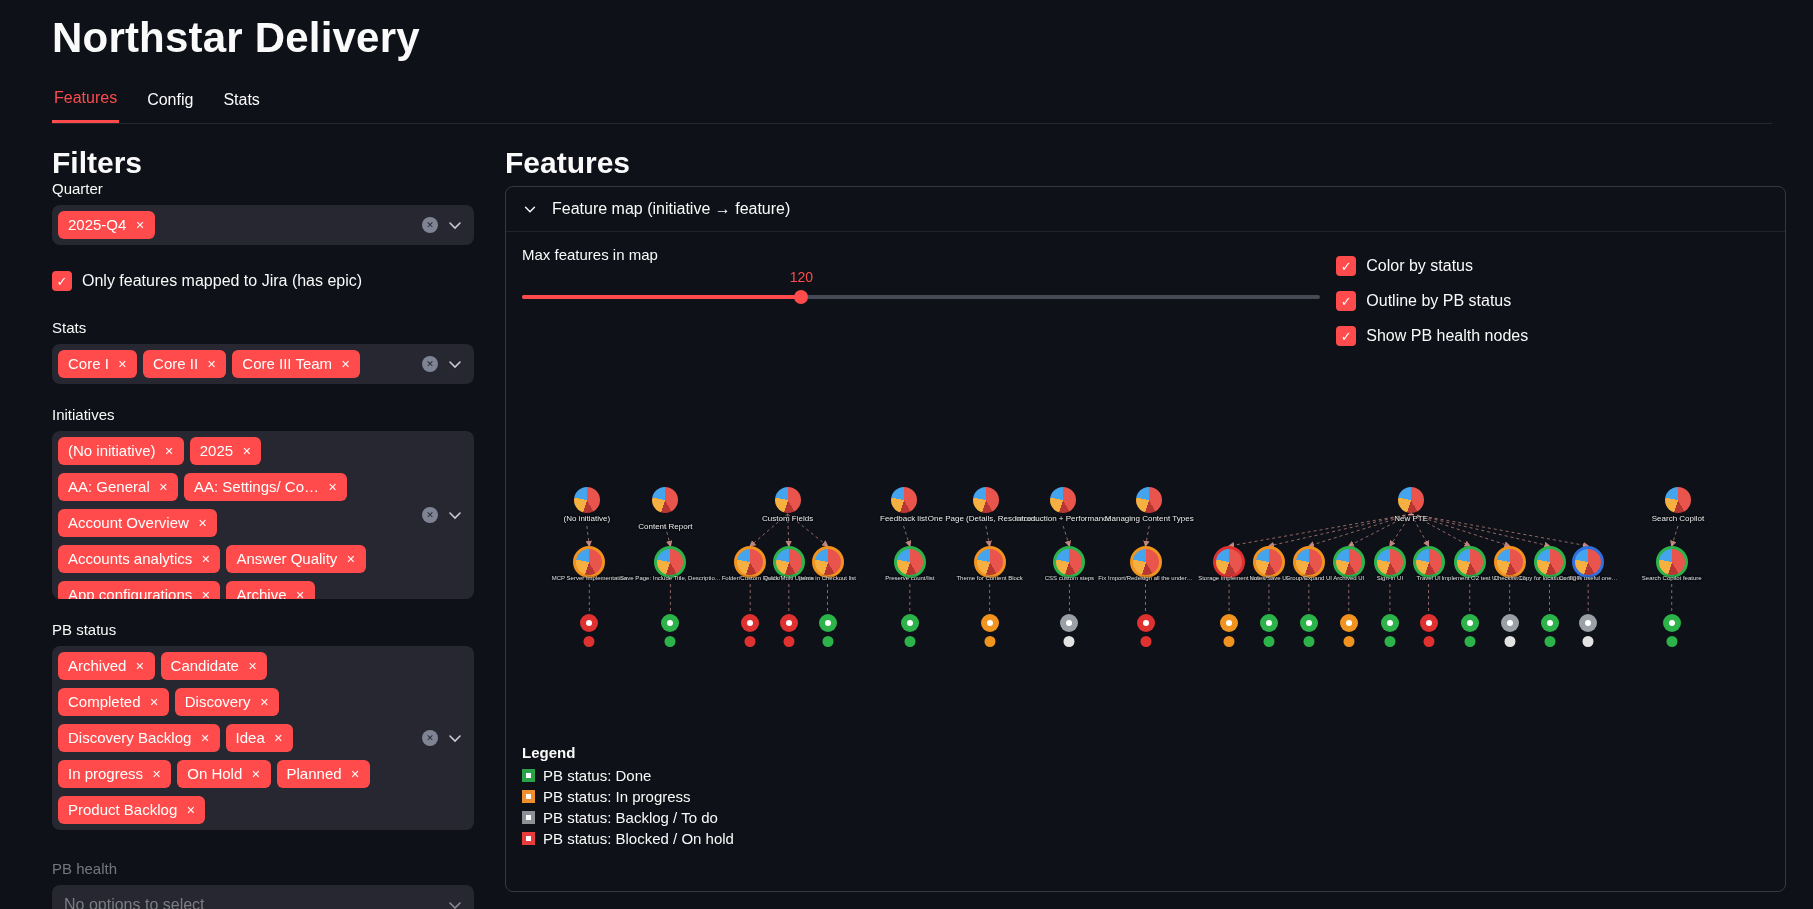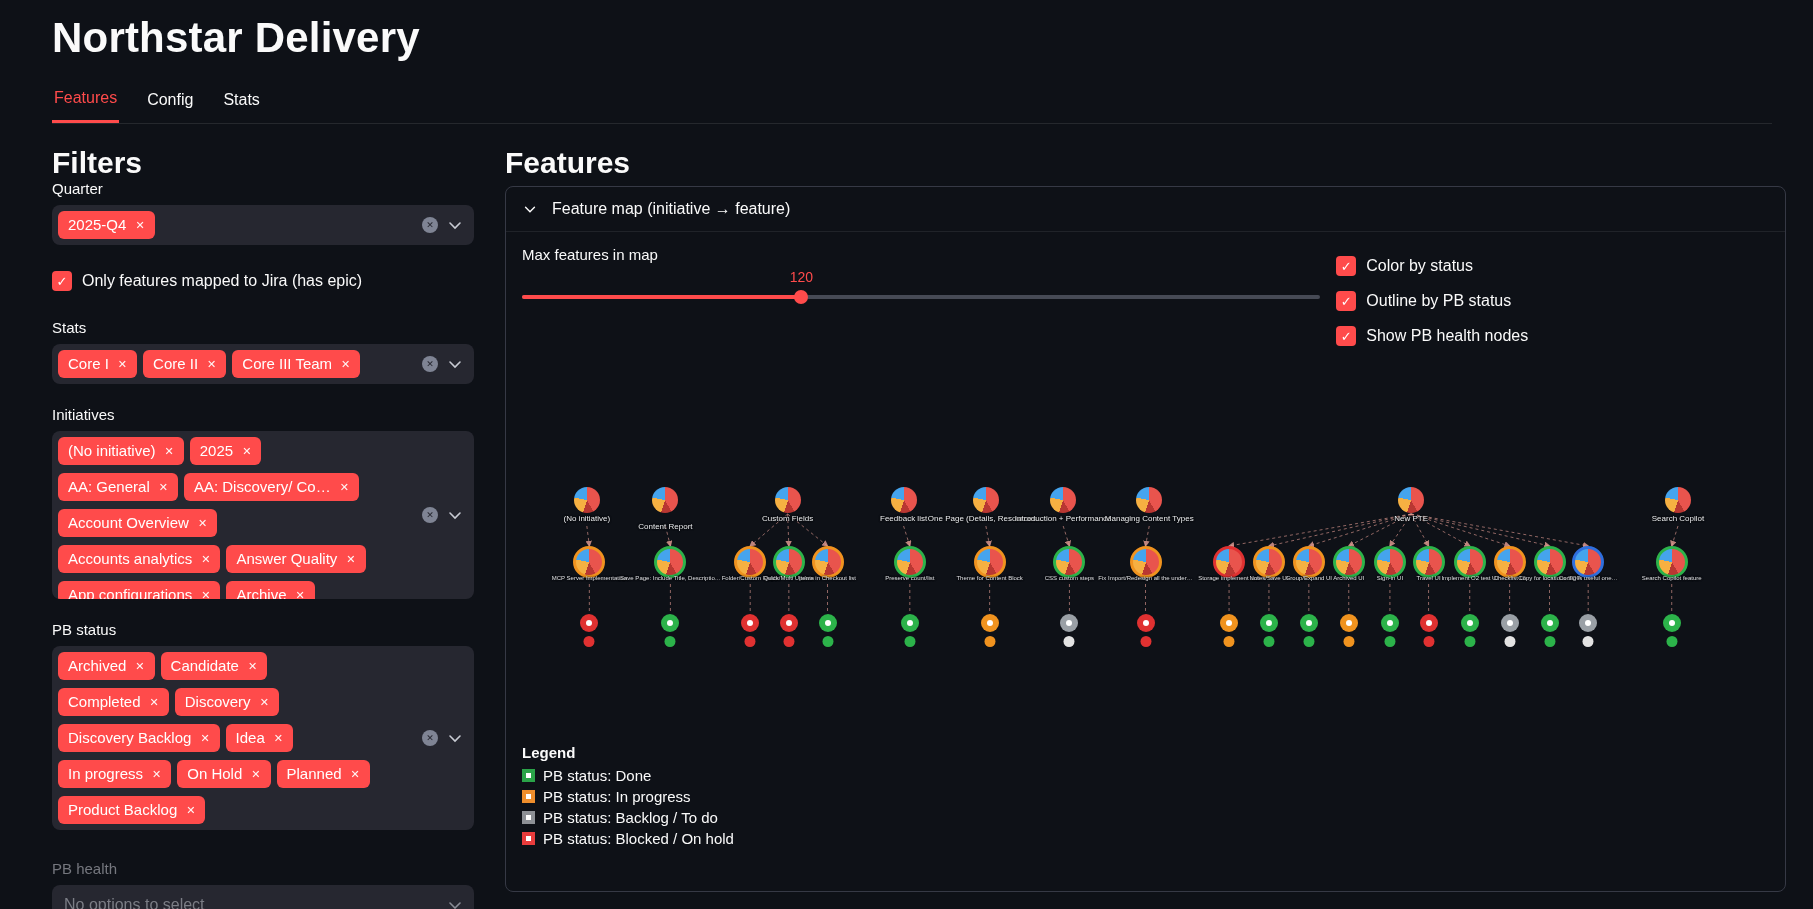--- a/index.html
+++ b/index.html
@@ -150,21 +150,21 @@
               </span>
               <span class="tag">
                 <span>2025</span>
                 <span class="x">✕</span>
               </span>
               <span class="tag">
                 <span>AA: General</span>
                 <span class="x">✕</span>
               </span>
               <span class="tag">
-                <span>AA: Discovery/ Co…</span>
+                <span>AA: Settings/ Co…</span>
                 <span class="x">✕</span>
               </span>
               <span class="tag">
                 <span>Account Overview</span>
                 <span class="x">✕</span>
               </span>
               <span class="tag">
                 <span>Accounts analytics</span>
                 <span class="x">✕</span>
               </span>

